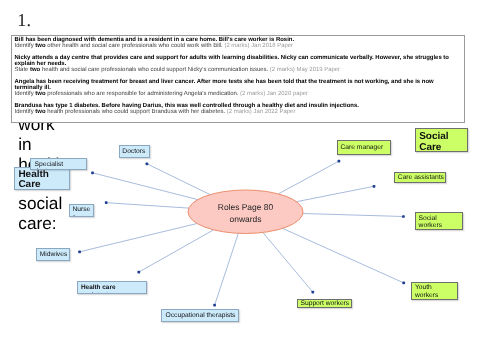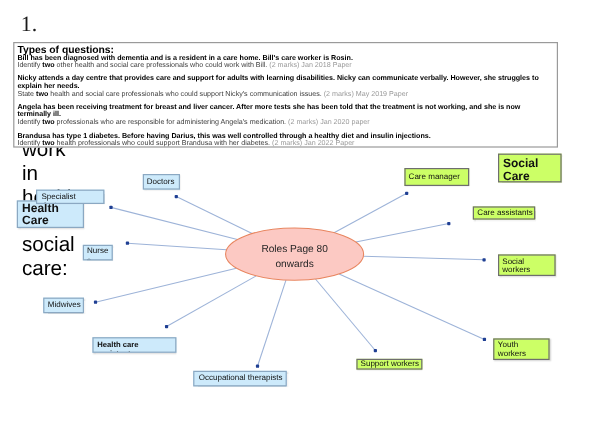--- a/index.html
+++ b/index.html
@@ -145,21 +145,20 @@
       </div>
       <div class="node green" style="left: 296.6px; top: 298.6px; width: 55.4px; height: 9.9px; font-size: 6.7px; line-height: 8px; font-weight: normal; padding: 0.6px 2.9px;">
         <div>
           <span>Support workers</span>
         </div>
       </div>
     </div>
 
   <div id="slide-number">1.</div>
   <div id="qbox">
-    <div class="title">Types of questions:</div>
     <div id="qitems">
         <div>
           <div class="q">Bill has been diagnosed with dementia and is a resident in a care home. Bill's care worker is Rosin.</div>
           <div class="a">Identify <b>two</b> other health and social care professionals who could work with Bill. <span class="ref">(2 marks) Jan 2018 Paper</span></div>
           <div class="gap"></div>
         </div>
         <div>
           <div class="q">Nicky attends a day centre that provides care and support for adults with learning disabilities. Nicky can communicate verbally. However, she struggles to explain her needs.</div>
           <div class="a">State <b>two</b> health and social care professionals who could support Nicky's communication issues. <span class="ref">(2 marks) May 2019 Paper</span></div>
           <div class="gap"></div>

